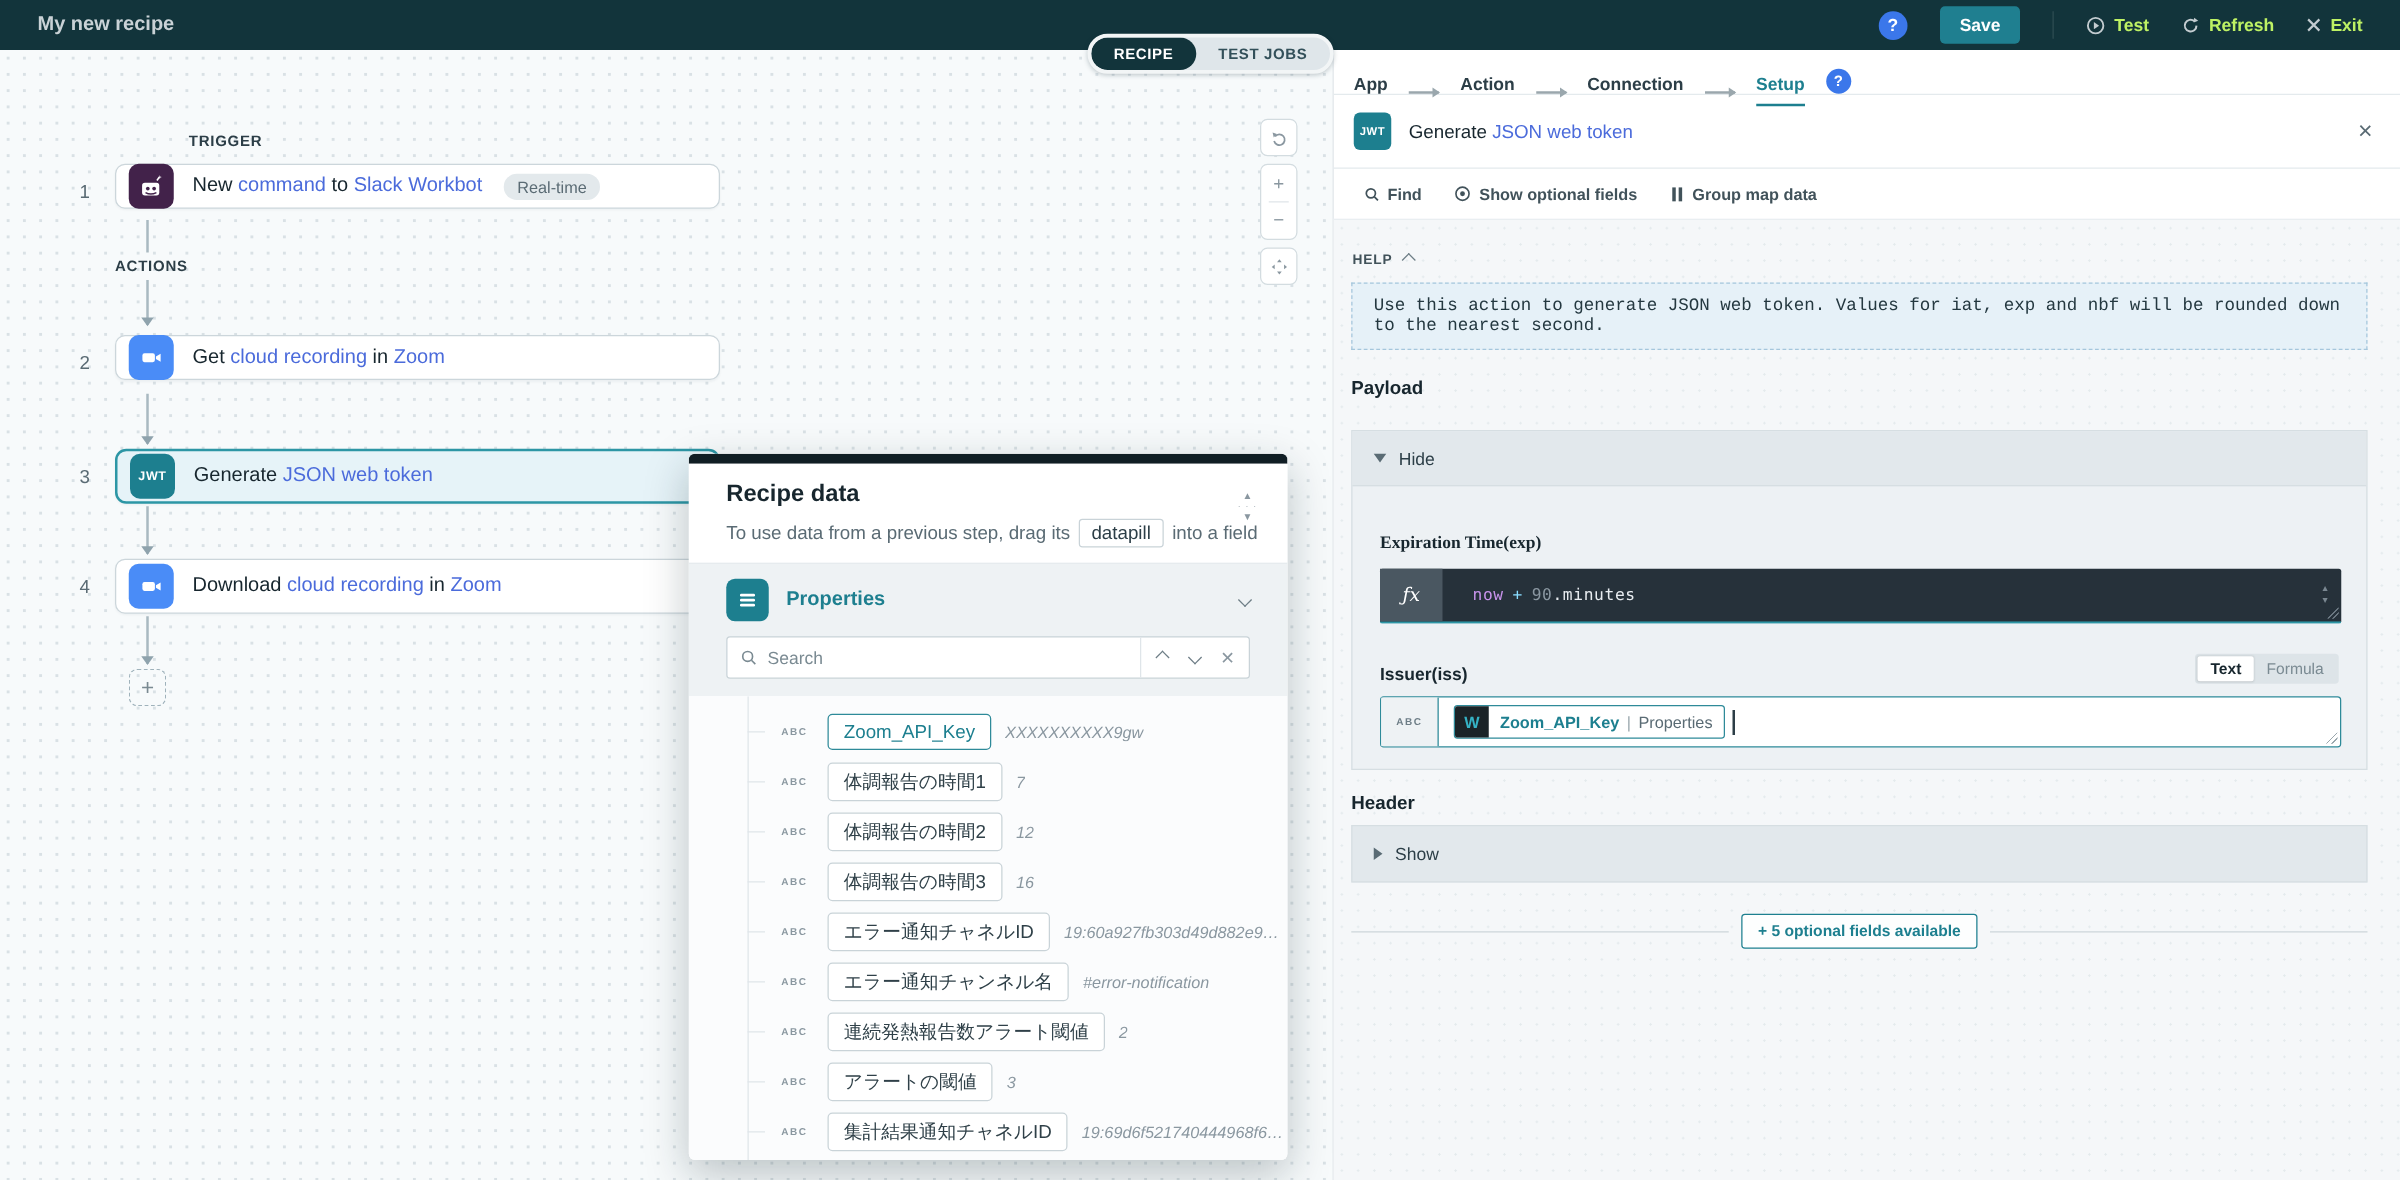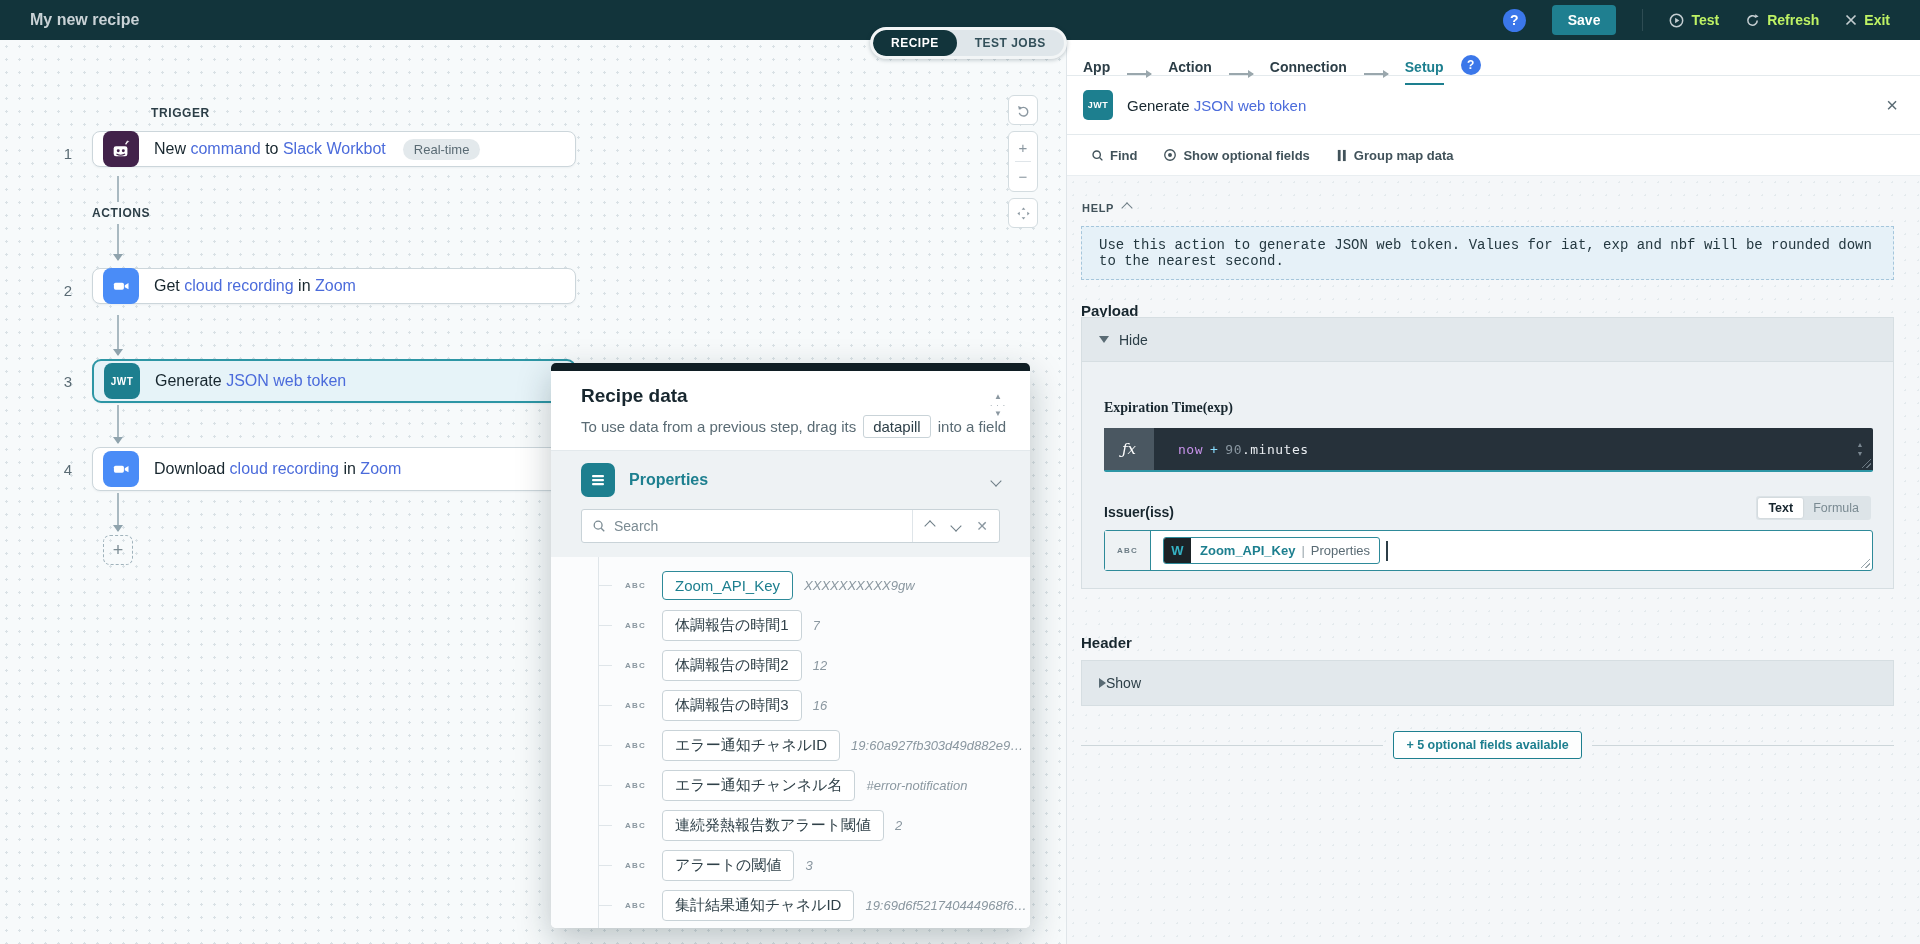--- a/index.html
+++ b/index.html
@@ -156,21 +156,21 @@
     background-image:radial-gradient(#e4eaed 1px, transparent 1px);
     background-size:13px 13px; border-top:1px solid #e9eef1; }
   .help-row { position:absolute; left:15px; top:26px; display:flex;
     align-items:center; gap:9px; font-size:11px; font-weight:bold; color:#41525a;
     letter-spacing:.7px; cursor:pointer; }
   .helpbox { position:absolute; left:14px; top:50px; width:813px; height:54px;
     background:#e6f1f8; border:1px dashed #a5c6dc; display:flex; align-items:center;
     padding:0 17px; font-size:14px; color:#243840;font-family:Liberation Mono, monospace; }
   .lbl-bold { font-size:15px; font-weight:bold; color:#17262e; }
   .payload-lbl { position:absolute; left:14px; top:126px; }
-  .group { position:absolute; left:14px; top:141px; width:813px; height:272px;
+  .group { position:absolute; left:14px; top:168px; width:813px; height:272px;
     background:#edf1f4; border:1px solid #d6dee2; }
   .group-hd { height:44px; background:#e2e8ec; border-bottom:1px solid #d6dee2;
     display:flex; align-items:center; gap:10px; padding:0 17px; font-size:14px;
     color:#2c3e47; cursor:pointer; }
   .tri-down { width:0; height:0; border-left:5px solid transparent;
     border-right:5px solid transparent; border-top:7px solid #5a6b74; }
   .tri-right { width:0; height:0; border-top:5px solid transparent;
     border-bottom:5px solid transparent; border-left:7px solid #5a6b74; }
   .field-lbl { position:absolute; font-size:14px; font-weight:bold; color:#17262e; }
   .formula-editor { position:absolute; left:22px; top:110px; width:769px;
@@ -210,21 +210,21 @@
   .dp-logo { width:27px; height:27px; background:#1b2327; color:#35b2c4;
     font-weight:bold; font-size:13px; display:flex; align-items:center;
     justify-content:center; }
   .dp-name { font-size:13px; font-weight:bold; color:#1d7f8f; padding:0 6px 0 9px; }
   .dp-sep { color:#9aa7ad; font-size:13px; }
   .dp-src { font-size:13px; color:#5a6b74; padding:0 9px 0 6px; }
   .caret { width:1.5px; height:20px; background:#2c3e47; margin-left:4px; }
   .header-lbl { position:absolute; left:14px; top:458px; }
   .show-bar { position:absolute; left:14px; top:484px; width:813px; height:46px;
     background:#e2e8ec; border:1px solid #d6dee2; display:flex; align-items:center;
-    padding:0 17px; font-size:14px; color:#2c3e47; cursor:pointer; }
+    gap:10px; padding:0 17px; font-size:14px; color:#2c3e47; cursor:pointer; }
   .opt-row { position:absolute; left:14px; top:552px; width:813px; height:34px;
     display:flex; align-items:center; }
   .opt-line { flex:1; height:1px; background:#cdd6da; }
   .opt-btn { border:1px solid #1d7f8f; color:#1d7f8f; background:#fdfefe;
     font-size:12.5px; font-weight:bold; border-radius:3px; padding:6px 12px;
     margin:0 10px; cursor:pointer; white-space:nowrap;
     font-family:"Liberation Sans", sans-serif; }
 </style>
 </head>
 <body>

